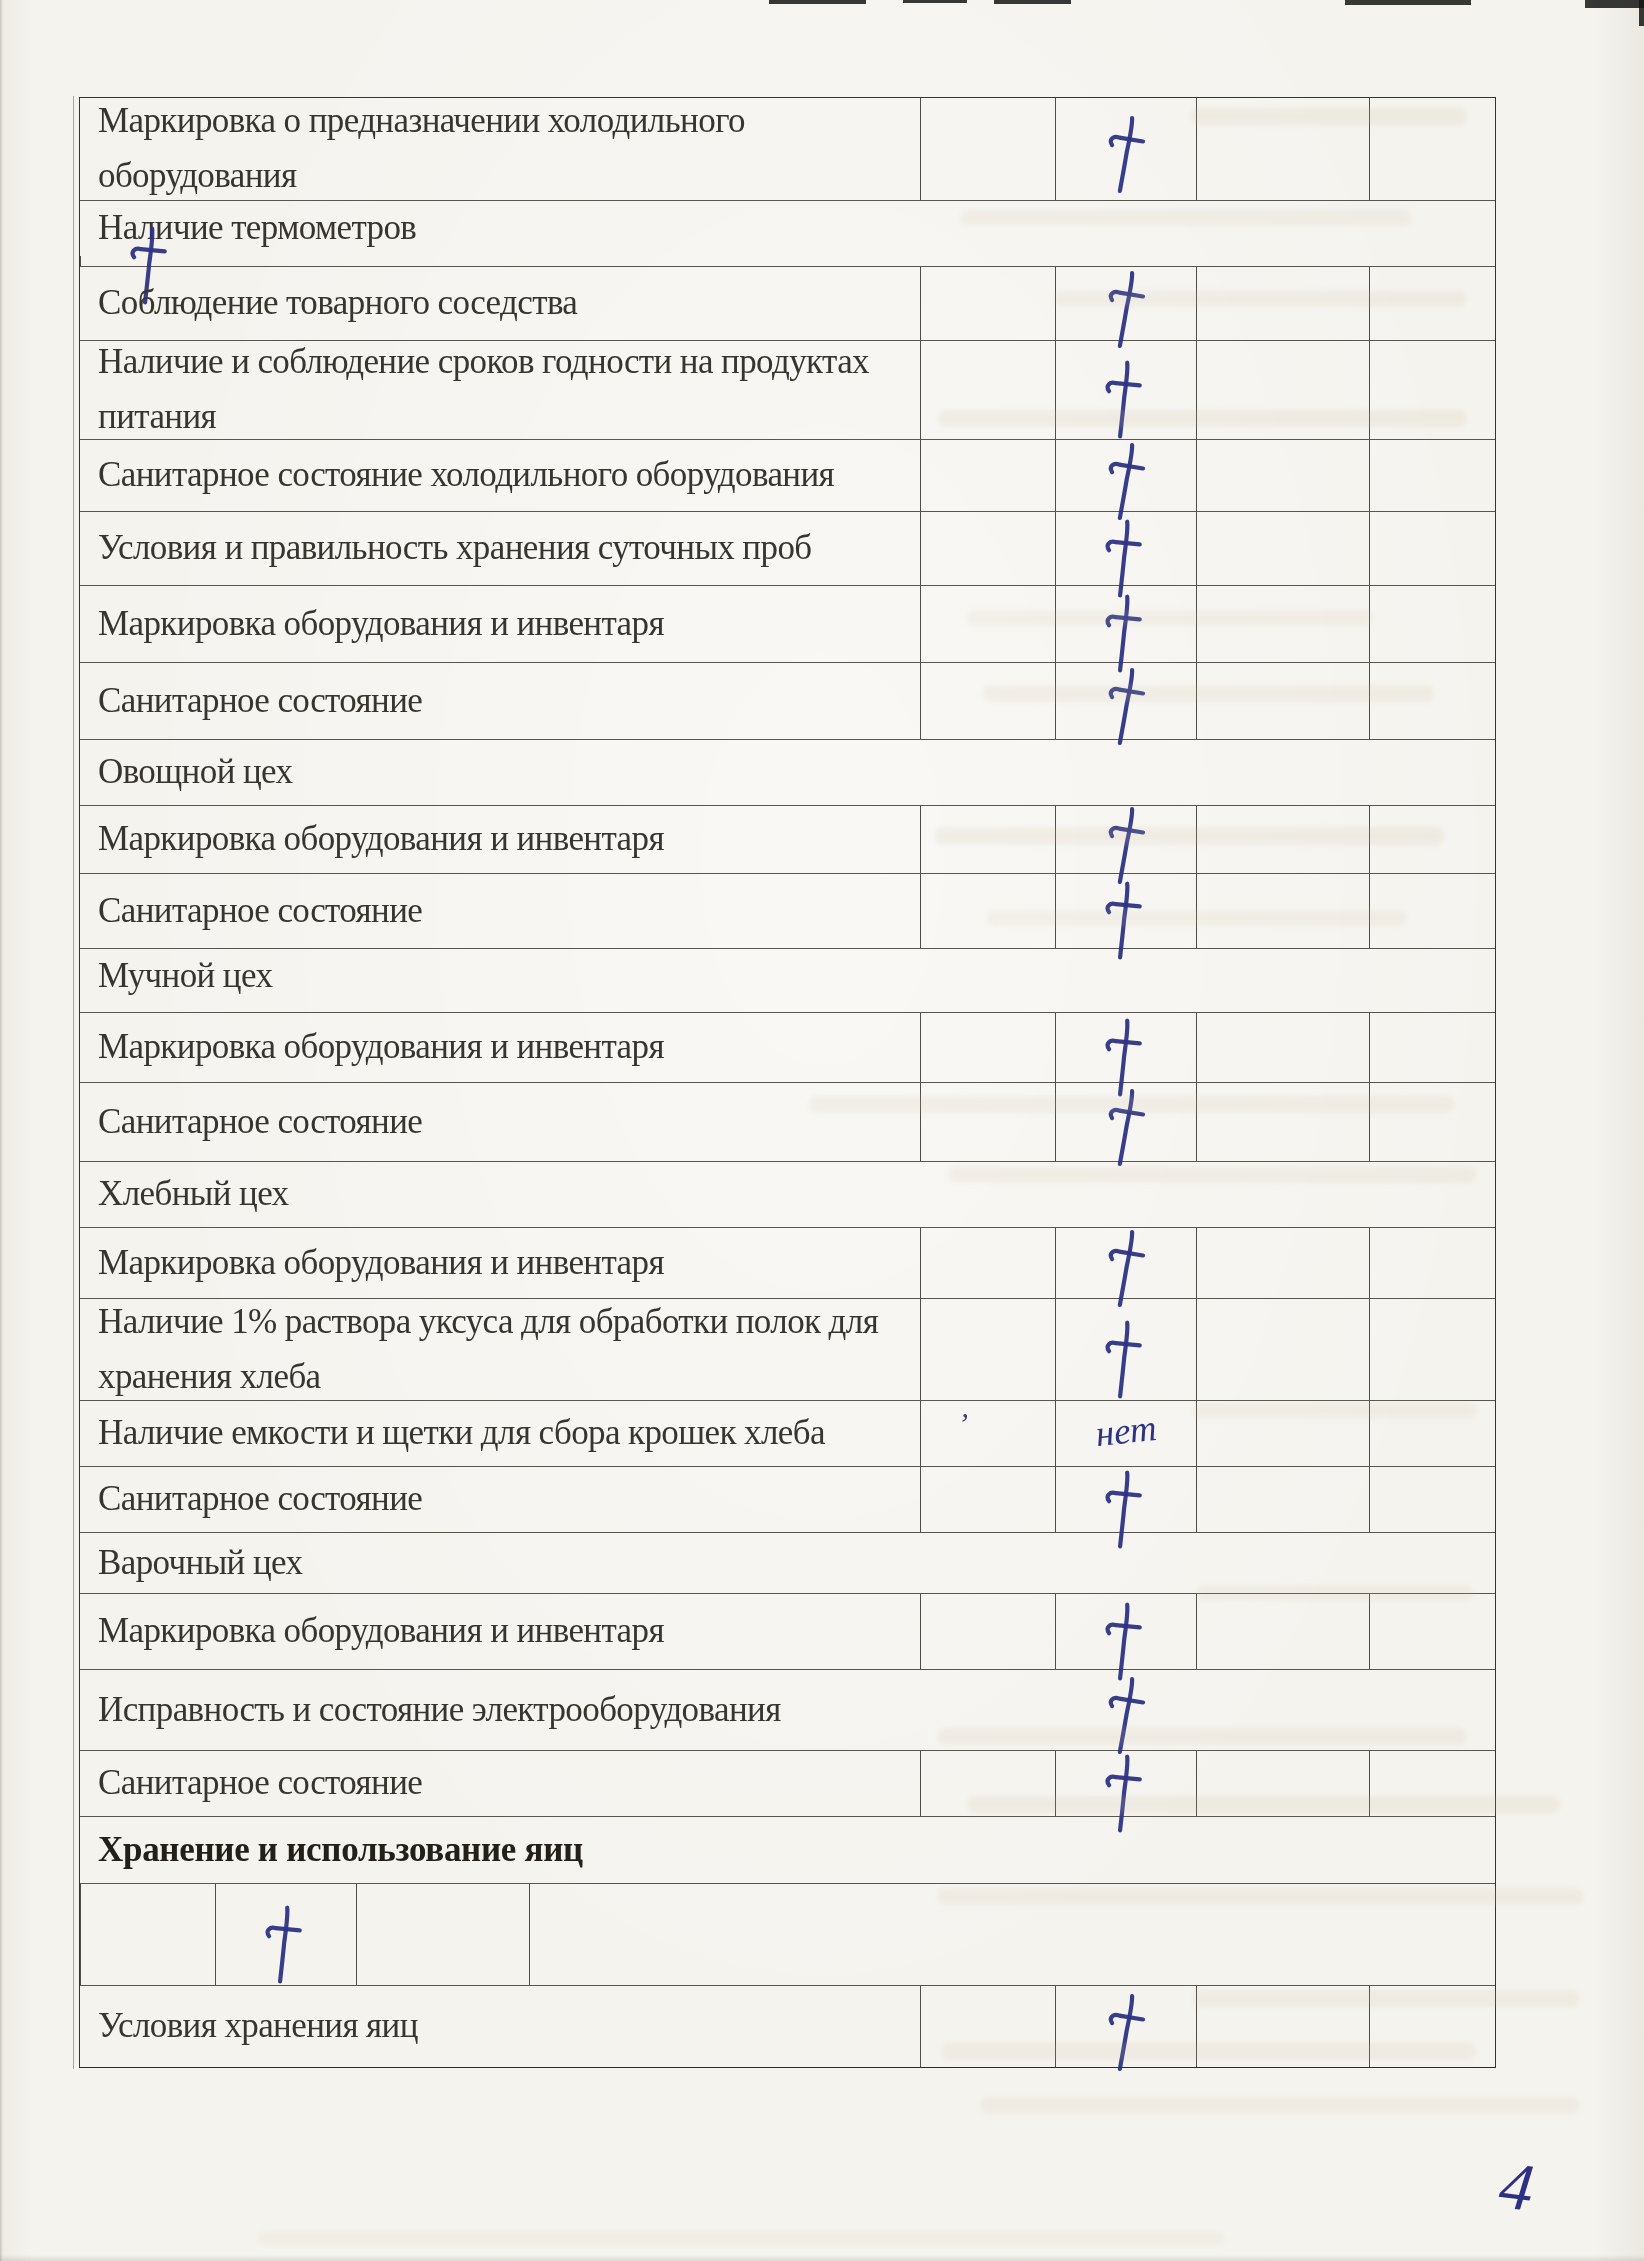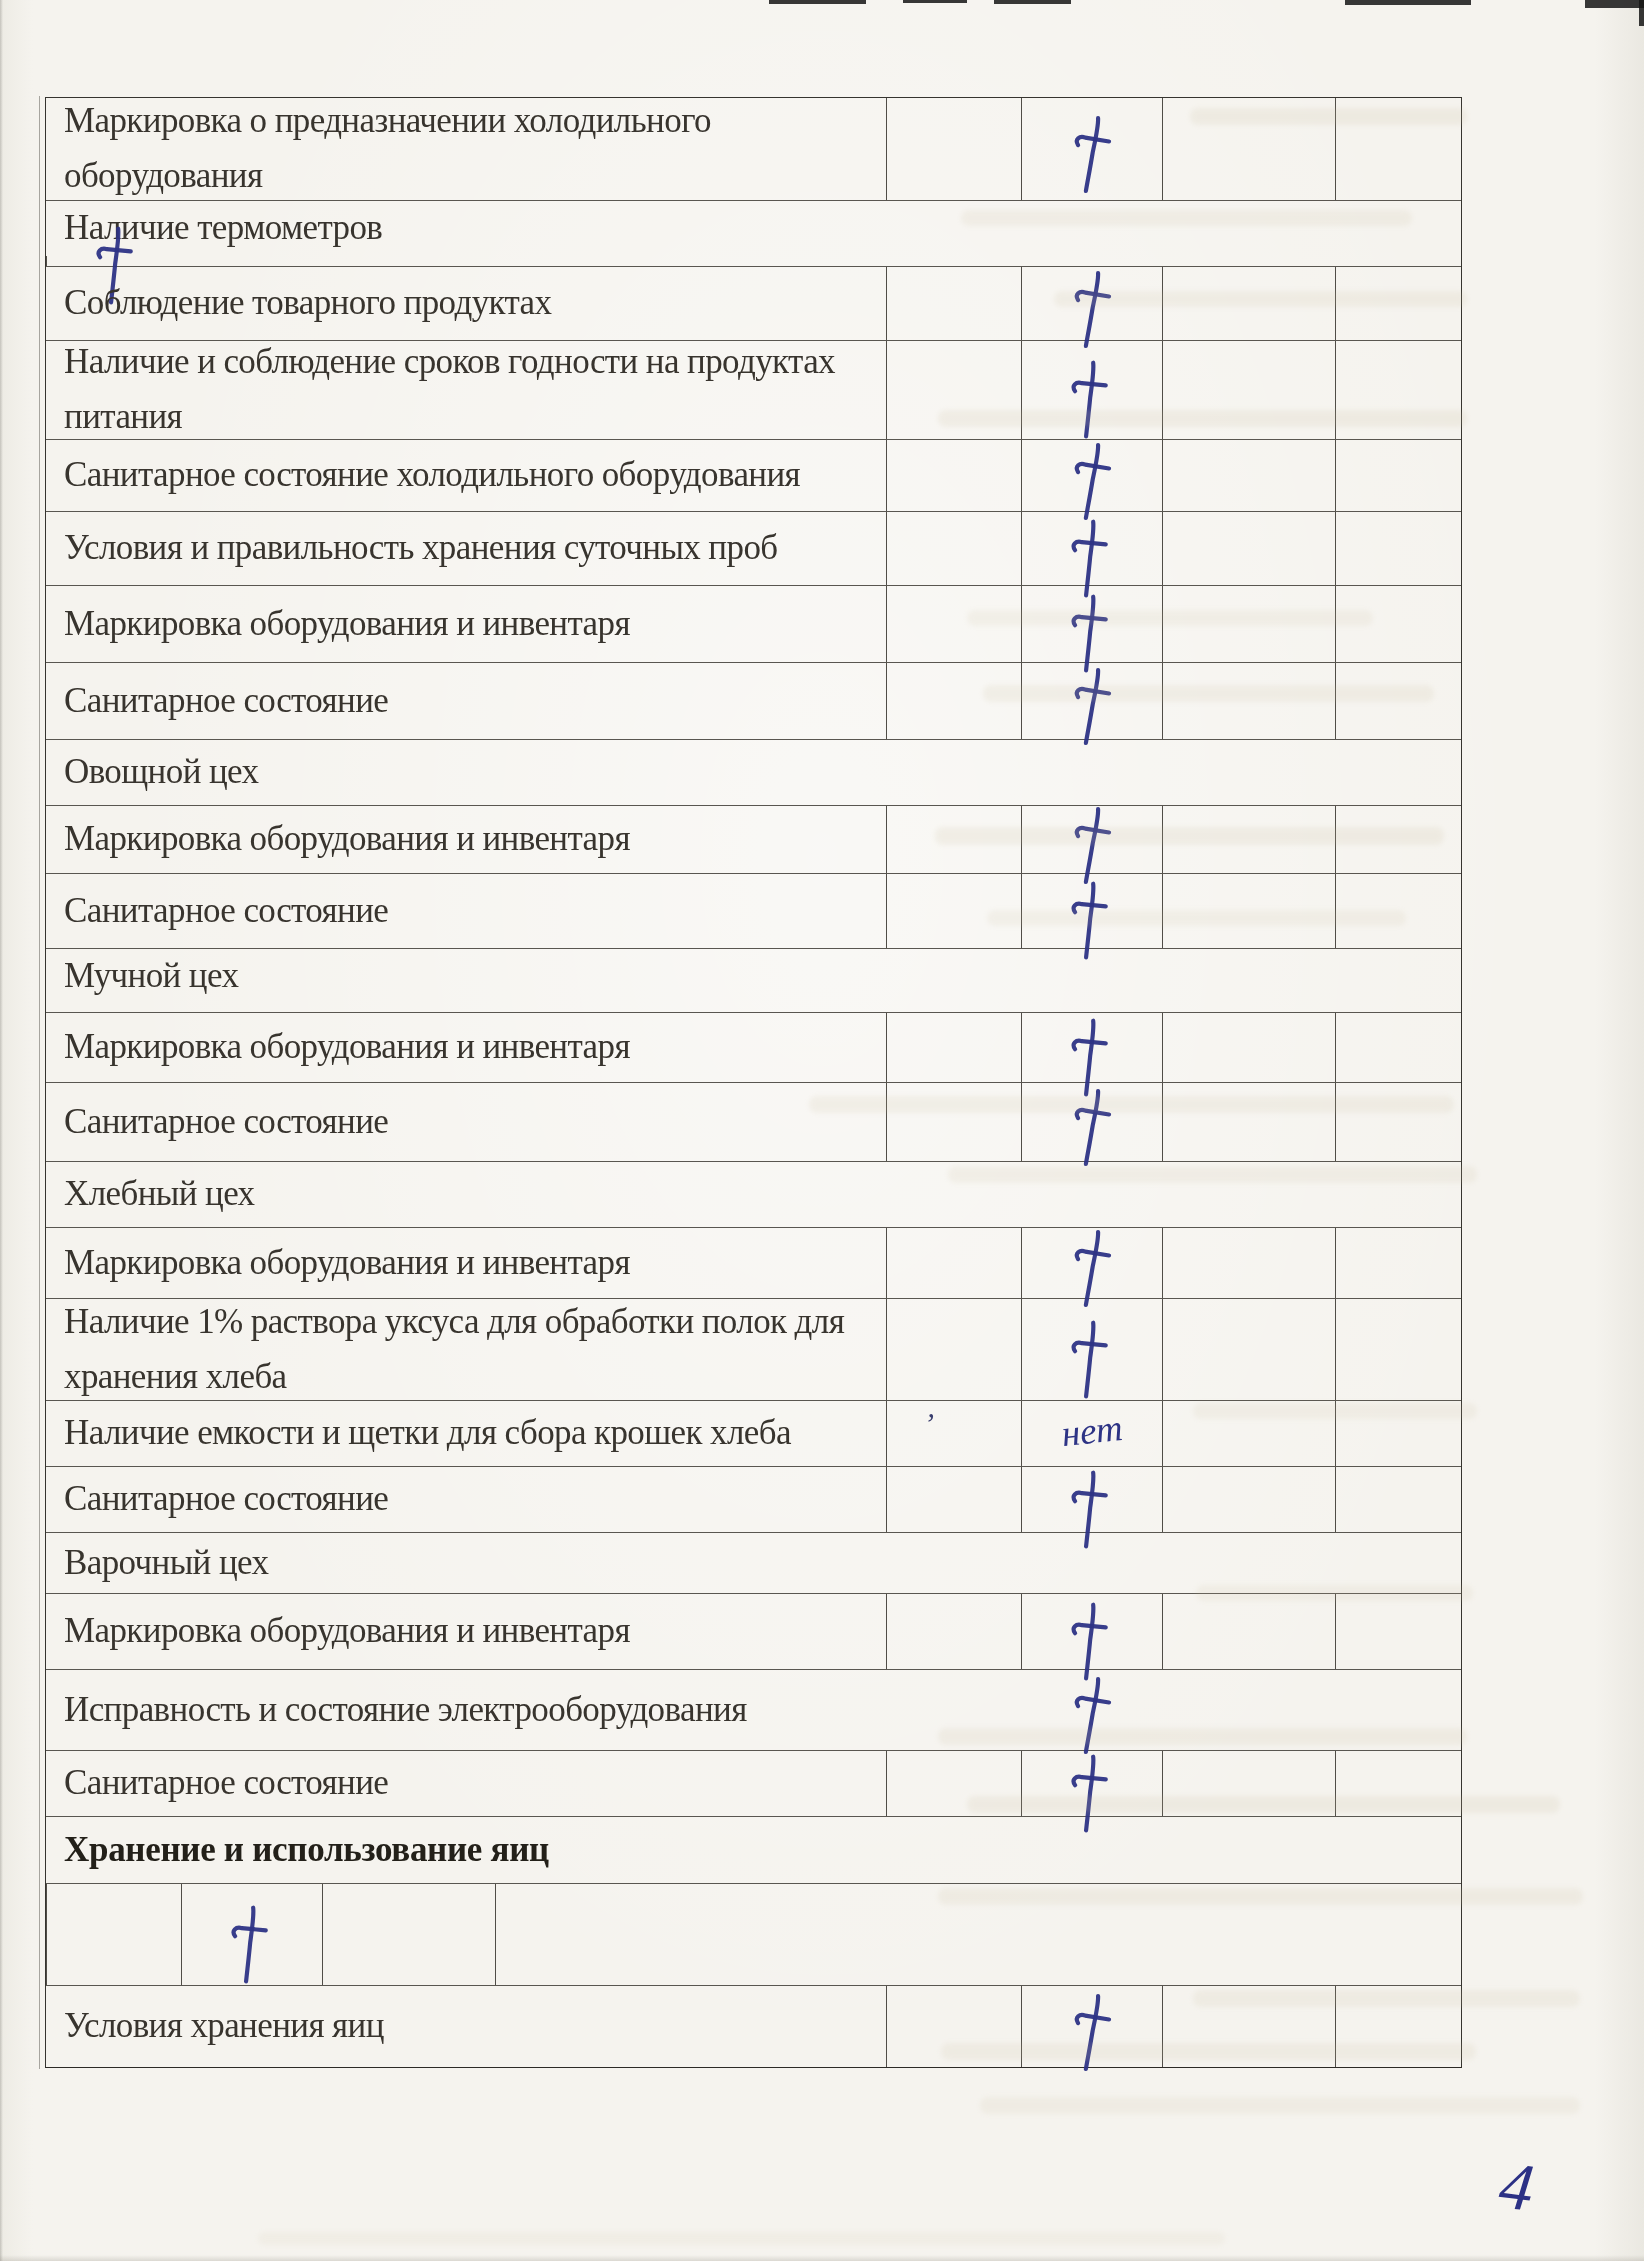--- a/index.html
+++ b/index.html
@@ -6,21 +6,21 @@
   .page{
     position:absolute;left:0;top:0;width:1644px;height:2261px;overflow:hidden;
     background:
       radial-gradient(ellipse at 50% 38%, rgba(255,255,255,.45), rgba(255,255,255,0) 62%),
       linear-gradient(90deg,#edebe4 0%,#f5f3ee 2%,#f5f3ee 97%,#eae8e1 100%),
       #f4f2ec;
     font-family:"Liberation Serif",serif;
   }
   
   .insp-table{
-    position:absolute;left:45px;top:97px;width:1417px;
+    position:absolute;left:79px;top:97px;width:1417px;
     border:1.3px solid #36342f;border-top-width:1.9px;border-bottom:1.9px solid #2c2a26;
     box-sizing:border-box;
   }
   .insp-table::before{ 
     content:'';position:absolute;left:-7px;top:-1.9px;bottom:-1.9px;width:1.3px;
     background:rgba(90,88,80,.5);
   }
   .row{display:flex;border-bottom:1.3px solid #595650;position:relative;box-sizing:border-box;}
   .row:last-child{border-bottom:none;}
   .cell{position:relative;box-sizing:border-box;}
@@ -88,21 +88,21 @@
       <svg class="plus" viewBox="0 0 62 126">
         <path d="M9 50 c -6 -9 2 -15 11 -12 l 37 5"></path>
         <path d="M39 7 c 1 12 -3 32 -7 54 c -3 22 -6 40 -9 60"></path>
       </svg>
 
     </div>
     <div class="cell c4"></div>
     <div class="cell c5"></div>
   </div>
       <div class="row" style="height: 74px;">
-    <div class="cell c1">Соблюдение товарного продуктах</div>
+    <div class="cell c1">Соблюдение товарного соседства</div>
     <div class="cell c2"></div>
     <div class="cell c3">
       <svg class="plus" viewBox="0 0 62 126">
         <path d="M9 50 c -6 -9 2 -15 11 -12 l 37 5"></path>
         <path d="M39 7 c 1 12 -3 32 -7 54 c -3 22 -6 40 -9 60"></path>
       </svg>
 
     </div>
     <div class="cell c4"></div>
     <div class="cell c5"></div>

